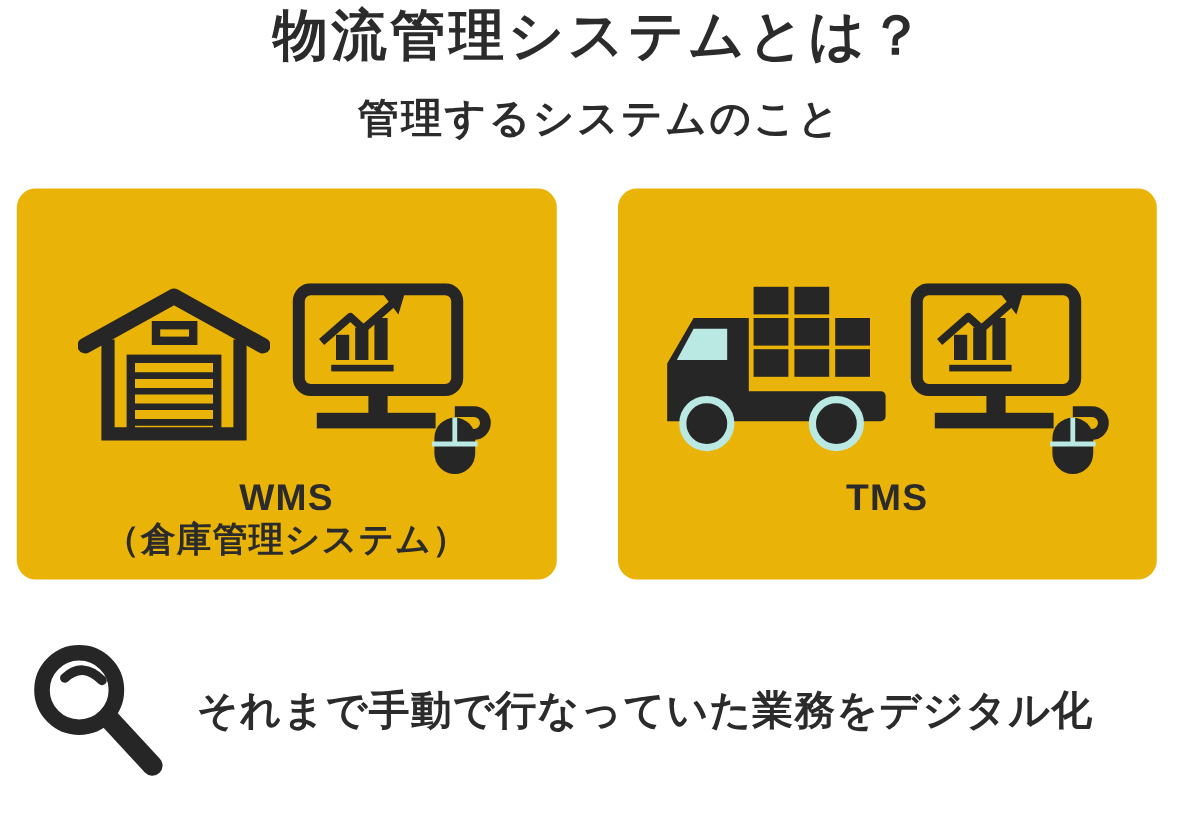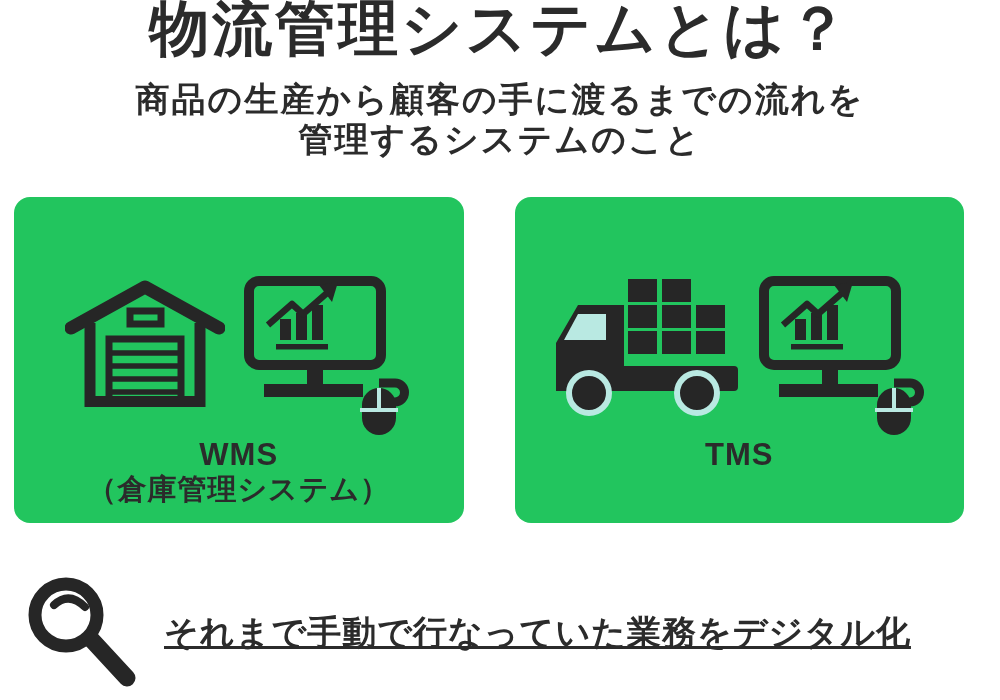--- a/index.html
+++ b/index.html
@@ -4,49 +4,48 @@
 <style>
   html,body{margin:0;padding:0;}
   body{
     width:1000px;height:700px;background:#ffffff;
     font-family:"Liberation Sans","DejaVu Sans",sans-serif;
     color:#2b2b2b;overflow:hidden;
   }
   .icon{color:#262626;display:block;}
   .title{
     margin:5px 0 0;text-align:center;
-    font-size:60px;font-weight:700;letter-spacing:3px;line-height:48px;
+    font-size:46px;font-weight:700;letter-spacing:3px;line-height:48px;
   }
   .subtitle{
     margin-top:26px;text-align:center;
     font-size:34px;font-weight:700;line-height:40px;letter-spacing:2px;
   }
   .cards{
     display:flex;gap:51px;margin:38px 36px 0 14px;
   }
   .card{
-    flex:1;height:326px;background:#22c55e;border-radius:16px;
+    flex:1;height:326px;background:#eab308;border-radius:16px;
     display:flex;flex-direction:column;align-items:center;
     padding-top:79px;box-sizing:border-box;
   }
   .icon-row{display:flex;align-items:flex-start;gap:18px;height:162px;}
   .warehouse{margin-top:3px;}
   .truck{margin-top:2px;}
   .abbr{font-size:31px;font-weight:700;line-height:31px;margin-top:1px;letter-spacing:1px;}
   .full{font-size:29px;font-weight:700;margin-top:0;letter-spacing:1px;}
   .footer{display:flex;align-items:center;gap:26px;padding-left:28px;margin-top:50px;}
-  .footer-text{font-size:34px;font-weight:700;line-height:44px;letter-spacing:1px;text-decoration:underline;}
+  .footer-text{font-size:34px;font-weight:700;line-height:44px;letter-spacing:1px;}
 </style>
 </head>
 <body>
 
 <h1 class="title">物流管理システムとは？</h1>
 
 <div class="subtitle">
-  <div>商品の生産から顧客の手に渡るまでの流れを</div>
   <div>管理するシステムのこと</div>
 </div>
 
 <div class="cards">
 
   <div class="card">
     <div class="icon-row">
 
       <svg class="icon warehouse" viewBox="0 0 160 132" width="160" height="132">
         <g stroke="currentColor" fill="none">

